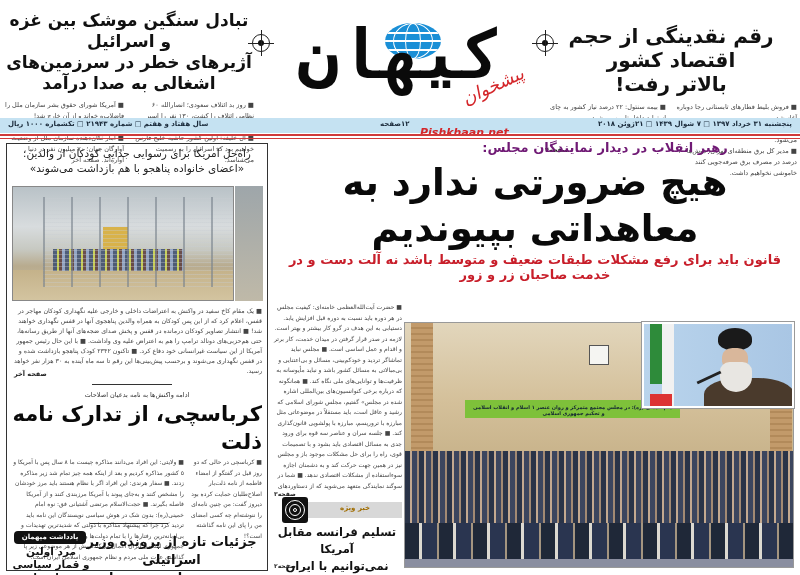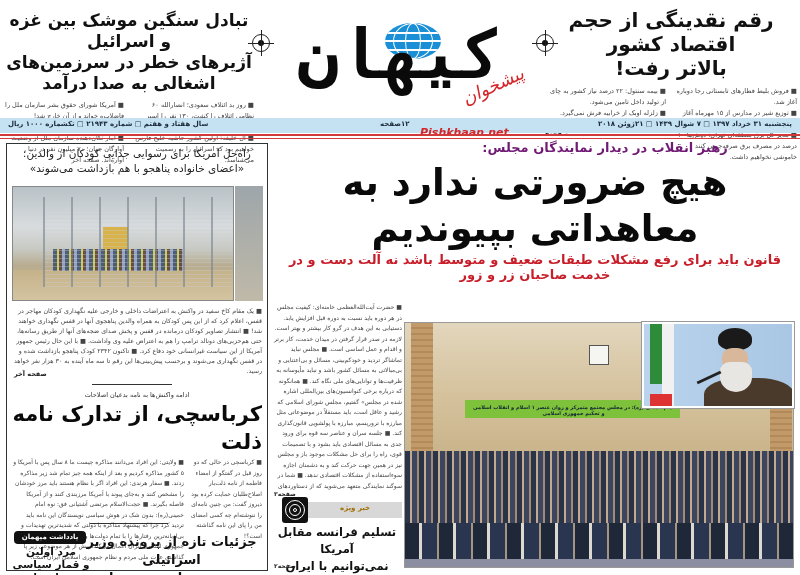--- a/index.html
+++ b/index.html
@@ -131,21 +131,21 @@
       <span class="mer" style="left:8px; width:40px;"></span>
       <span class="par" style="top:9px;"></span>
       <span class="par" style="top:17px;"></span>
       <span class="par" style="top:26px;"></span>
     </div>
     <div class="logo-text">کیهان</div>
     <div class="pish-fa">پیشخوان</div>
   </div>
 
   <div class="abs ear ear-right">
-    <div class="ear-title" style="margin-top:8px;">رقم نقدینگی از حجم اقتصاد کشور</div>
+    <div class="ear-title" style="margin-top:24px;">رقم نقدینگی از حجم اقتصاد کشور</div>
     <div class="ear-title">بالاتر رفت!</div>
     <div class="ear-bullets">
       <div class="ear-bullet">■ فروش بلیط قطارهای تابستانی رجا دوباره آغاز شد.</div>
       <div class="ear-bullet">■ بیمه‌ سنتول: ۲۲ درصد نیاز کشور به چای از تولید داخل تامین می‌شود.</div>
       <div class="ear-bullet">■ توزیع شیر در مدارس از ۱۵ مهرماه آغاز می‌شود.</div>
       <div class="ear-bullet">■ زلزله اوبک از خرابیه فرش نمی‌گیرد.</div>
       <div class="ear-bullet">■ مدیر کل برق منطقه‌ای تهران: دوش‌ها ۱۰ درصد در مصرف برق صرفه‌جویی کنند خاموشی نخواهیم داشت.</div>
       <div class="ear-page">صفحه۴</div>
     </div>
   </div>

